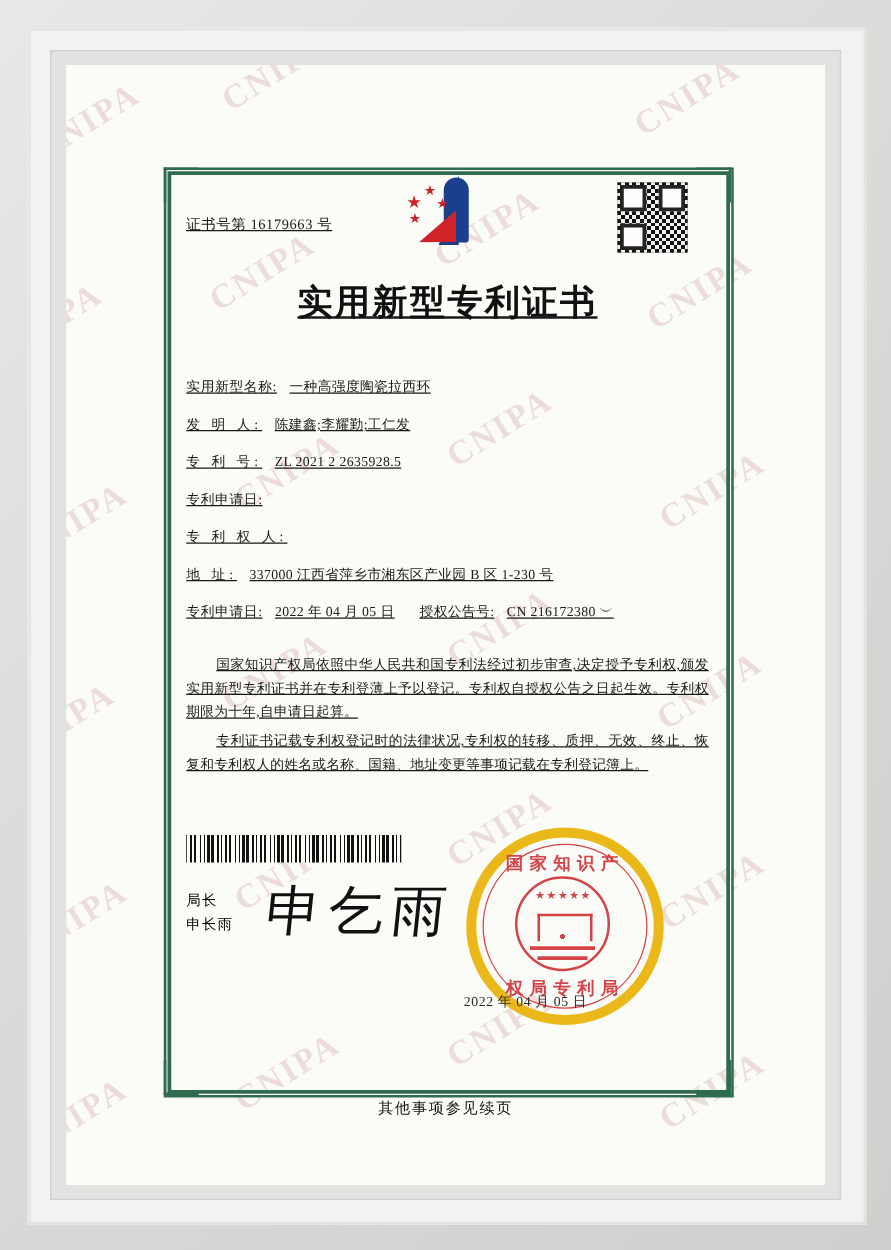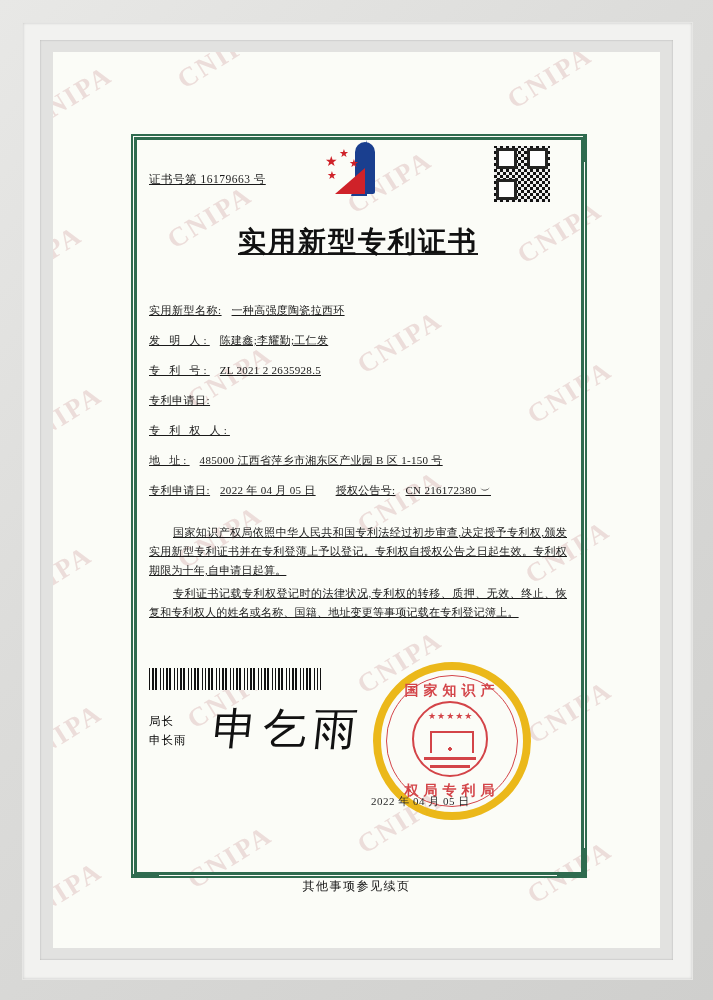--- a/index.html
+++ b/index.html
@@ -384,21 +384,21 @@
           <span class="val">ZL 2021 2 2635928.5</span>
         </div>
         <div class="row">
           <span class="lbl">专利申请日:</span>
         </div>
         <div class="row">
           <span class="lbl spaced">专 利 权 人:</span>
         </div>
         <div class="row">
           <span class="lbl spaced">地 址:</span>
-          <span class="val">485000 江西省萍乡市湘东区产业园 B 区 1-150 号</span>
+          <span class="val">337000 江西省萍乡市湘东区产业园 B 区 1-230 号</span>
         </div>
         <div class="row two">
           <span class="lbl">专利申请日:</span>
           <span class="val">2022 年 04 月 05 日</span>
           <span class="val2">授权公告号:</span>
           <span class="val">CN 216172380 ︶</span>
         </div>
       </div>
 
       <div class="para">国家知识产权局依照中华人民共和国专利法经过初步审查,决定授予专利权,颁发实用新型专利证书并在专利登薄上予以登记。专利权自授权公告之日起生效。专利权期限为十年,自申请日起算。</div>

